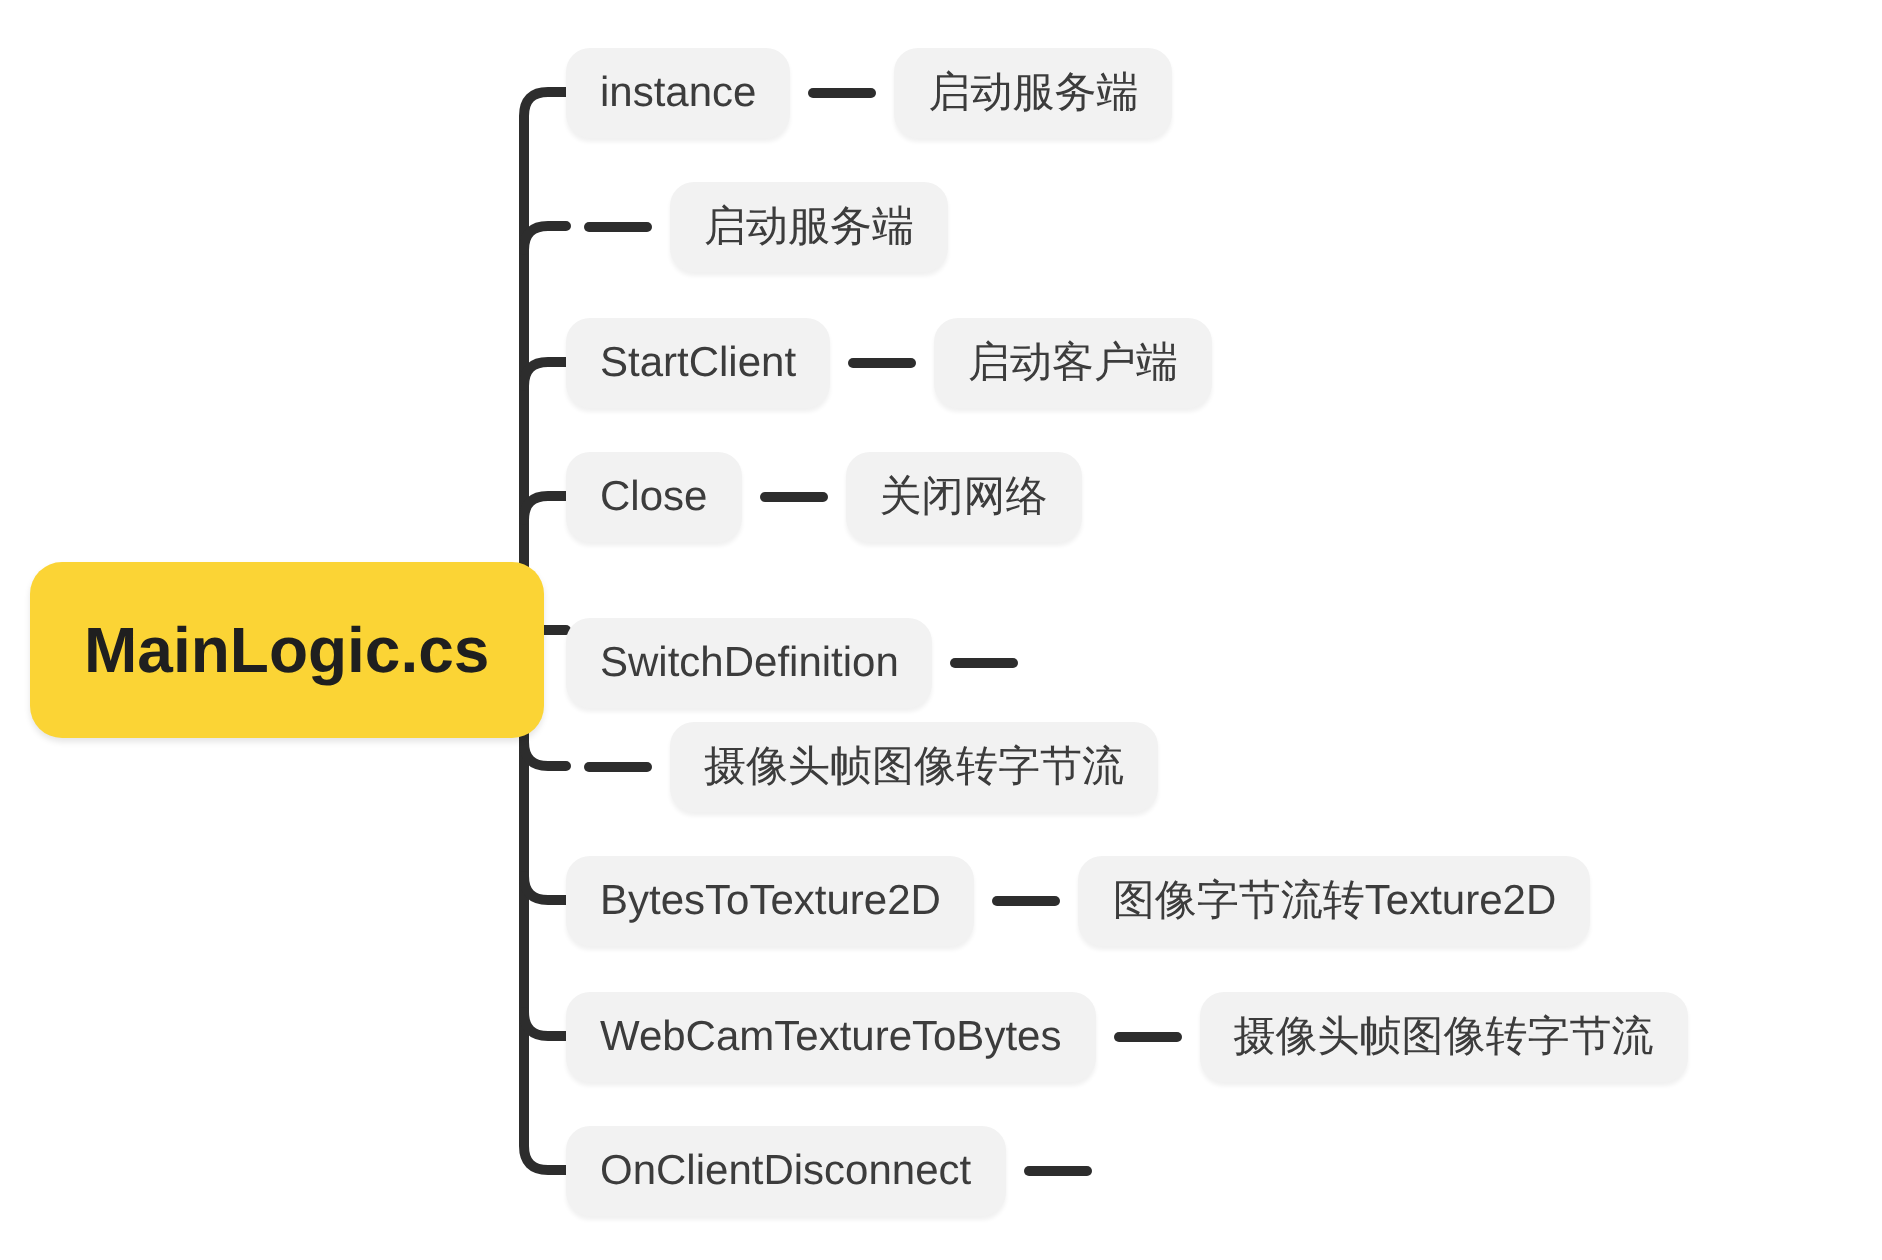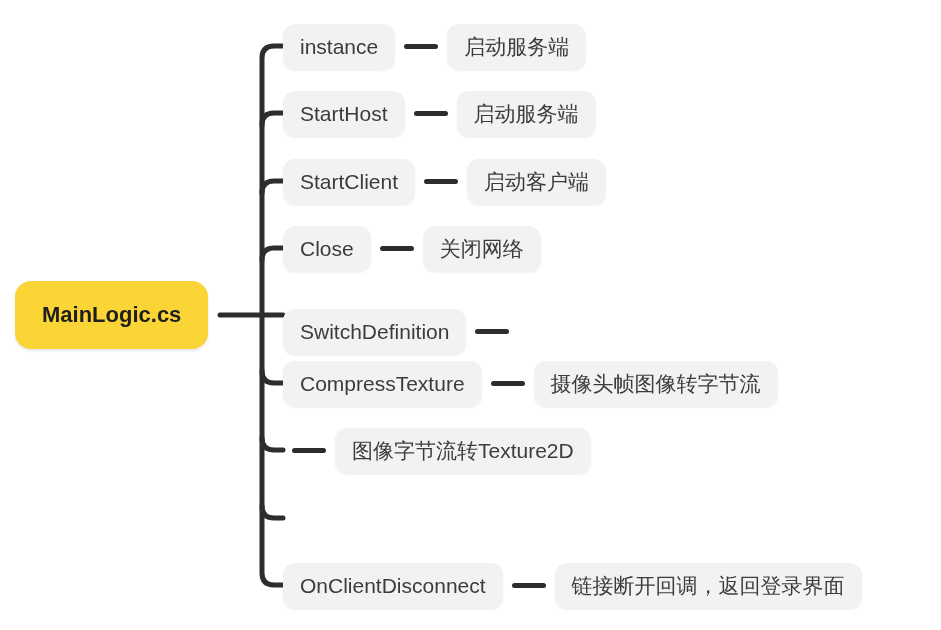--- a/index.html
+++ b/index.html
@@ -8,24 +8,24 @@
     width:941px;height:630px;
     background:#ffffff;
     font-family:"Liberation Sans","DejaVu Sans",sans-serif;
     overflow:hidden;
   }
   .wires{position:absolute;left:0;top:0;pointer-events:none;}
   .wires path{fill:none;stroke:var(--line,#2d2d2d);stroke-width:5;stroke-linecap:round;}
   .root-node{
     position:absolute;left:15px;top:281px;
     height:68px;line-height:68px;
-    padding:0 27px;
+    padding:10px 27px;
     background:var(--root-bg,#fbd435);
     color:#1f1f1f;
-    font-size:22px;font-weight:bold;
+    font-size:32px;font-weight:bold;
     border-radius:16px;
     box-shadow:0 2px 3px rgba(0,0,0,0.10);
     white-space:nowrap;
     z-index:2;
   }
   .row{
     position:absolute;left:283px;
     display:flex;align-items:center;
     z-index:2;
   }
@@ -71,21 +71,20 @@
 
   <div class="root-node">MainLogic.cs</div>
 
   <div class="row" style="top:24px">
     <div class="node">instance</div>
     <div class="dash"></div>
     <div class="node">启动服务端</div>
   </div>
 
   <div class="row" style="top:91px">
-    <div class="node">StartHost</div>
     <div class="dash"></div>
     <div class="node">启动服务端</div>
   </div>
 
   <div class="row" style="top:159px">
     <div class="node">StartClient</div>
     <div class="dash"></div>
     <div class="node">启动客户端</div>
   </div>
 
@@ -94,30 +93,34 @@
     <div class="dash"></div>
     <div class="node">关闭网络</div>
   </div>
 
   <div class="row" style="top:309px">
     <div class="node">SwitchDefinition</div>
     <div class="dash"></div>
   </div>
 
   <div class="row" style="top:361px">
-    <div class="node">CompressTexture</div>
     <div class="dash"></div>
     <div class="node">摄像头帧图像转字节流</div>
   </div>
 
   <div class="row" style="top:428px">
+    <div class="node">BytesToTexture2D</div>
     <div class="dash"></div>
     <div class="node">图像字节流转Texture2D</div>
   </div>
 
+  <div class="row" style="top:496px">
+    <div class="node">WebCamTextureToBytes</div>
+    <div class="dash"></div>
+    <div class="node">摄像头帧图像转字节流</div>
+  </div>
 
   <div class="row" style="top:563px">
     <div class="node">OnClientDisconnect</div>
     <div class="dash"></div>
-    <div class="node">链接断开回调，返回登录界面</div>
   </div>
 
 </div>
 
 </body></html>

